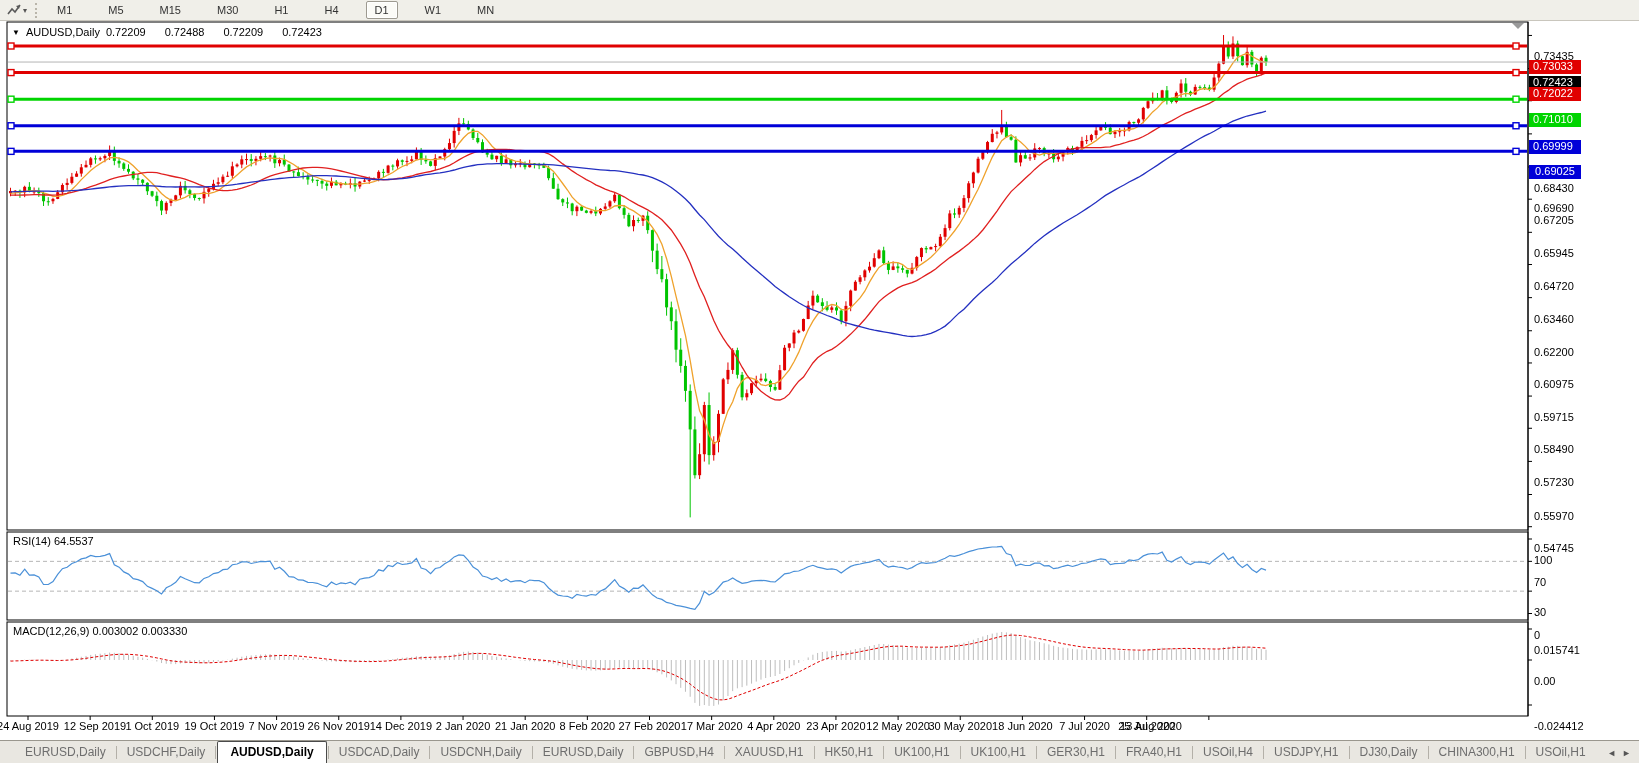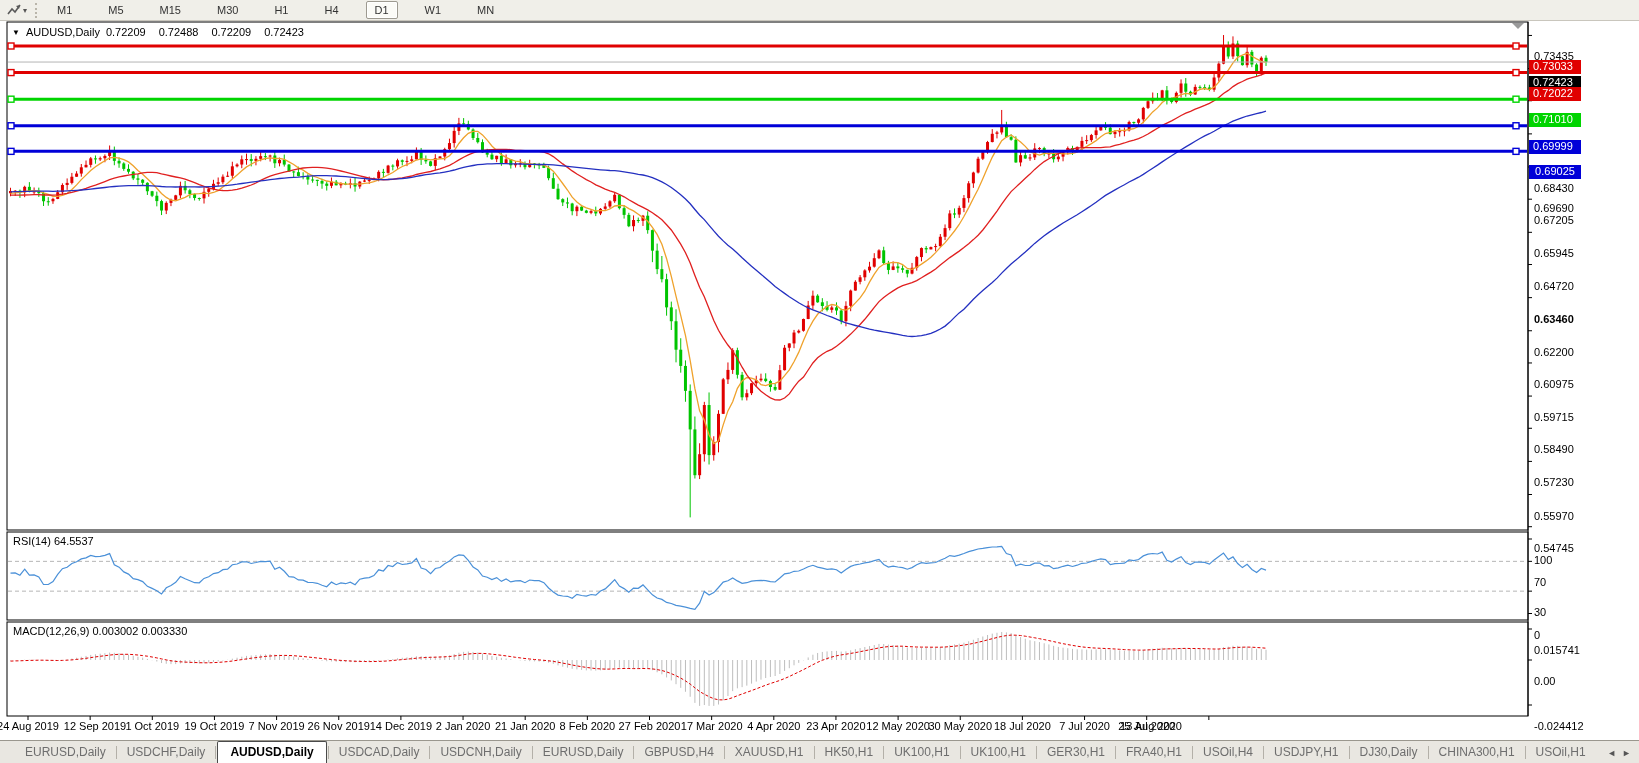--- a/index.html
+++ b/index.html
@@ -935,39 +935,39 @@
       <line x1="1022.4" y1="695" x2="1022.4" y2="699" stroke="#000" stroke-width="1"></line>
       <line x1="1084.55" y1="695" x2="1084.55" y2="699" stroke="#000" stroke-width="1"></line>
       <line x1="1146.7" y1="695" x2="1146.7" y2="699" stroke="#000" stroke-width="1"></line>
       <line x1="1208.85" y1="695" x2="1208.85" y2="699" stroke="#000" stroke-width="1"></line>
     </svg>
 
   <div class="overlay">
     <div class="title-row">
       <span class="tri">▼</span>
       <span>AUDUSD,Daily</span>
-      <span style="display:flex;gap:13px;">
+      <span style="display:flex;gap:19px;">
         <span>0.72209</span>
         <span>0.72488</span>
         <span>0.72209</span>
         <span>0.72423</span>
       </span>
     </div>
     <div class="ind-label" style="top:514px;">RSI(14) 64.5537</div>
     <div class="ind-label" style="top:604px;">MACD(12,26,9) 0.003002 0.003330</div>
     <div id="price-axis">
         <div class="tick-label" style="top: 35.4399px;">0.73435</div>
         <div class="tick-label" style="top: 68.5595px;">0.72175</div>
         <div class="tick-label" style="top: 100.759px;">0.70950</div>
         <div class="tick-label" style="top: 143px; margin-top: 44px;">0.69690</div>
         <div class="tick-label" style="top: 166.998px;">0.68430</div>
         <div class="tick-label" style="top: 199.198px;">0.67205</div>
         <div class="tick-label" style="top: 232.318px;">0.65945</div>
         <div class="tick-label" style="top: 264.517px;">0.64720</div>
-        <div class="tick-label" style="top: 297.637px; font-weight: bold;">0.63460</div>
+        <div class="tick-label" style="top: 297.637px;">0.63460</div>
         <div class="tick-label" style="top: 330.757px;">0.62200</div>
         <div class="tick-label" style="top: 362.956px;">0.60975</div>
         <div class="tick-label" style="top: 396.076px;">0.59715</div>
         <div class="tick-label" style="top: 428.275px;">0.58490</div>
         <div class="tick-label" style="top: 461.395px;">0.57230</div>
         <div class="tick-label" style="top: 494.515px;">0.55970</div>
         <div class="tick-label" style="top: 526.714px;">0.54745</div>
         <div class="tick-label" style="top: 539px;">100</div>
         <div class="tick-label" style="top: 561.35px;">70</div>
         <div class="tick-label" style="top: 591.15px;">30</div>
@@ -986,21 +986,21 @@
         <div class="date-label" style="left: 400.9px;">14 Dec 2019</div>
         <div class="date-label" style="left: 463.05px;">2 Jan 2020</div>
         <div class="date-label" style="left: 525.2px;">21 Jan 2020</div>
         <div class="date-label" style="left: 587.35px;">8 Feb 2020</div>
         <div class="date-label" style="left: 649.5px;">27 Feb 2020</div>
         <div class="date-label" style="left: 711.65px;">17 Mar 2020</div>
         <div class="date-label" style="left: 773.8px;">4 Apr 2020</div>
         <div class="date-label" style="left: 835.95px;">23 Apr 2020</div>
         <div class="date-label" style="left: 898.1px;">12 May 2020</div>
         <div class="date-label" style="left: 960.25px; text-align: right;">30 May 2020</div>
-        <div class="date-label" style="left: 1022.4px;">18 Jul 2020</div>
+        <div class="date-label" style="left: 1022.4px;">18 Jun 2020</div>
         <div class="date-label" style="left: 1084.55px;">7 Jul 2020</div>
         <div class="date-label" style="left: 1146.7px;">25 Jul 2020</div>
         <div class="date-label" style="left: 1151px;">13 Aug 2020</div>
       </div>
     <div id="level-tags">
         <div class="price-tag" style="top: 62.0408px; background: rgb(0, 0, 0);">0.72423</div>
         <div class="price-tag" style="top: 46.0067px; background: rgb(224, 0, 0);">0.73033</div>
         <div class="price-tag" style="top: 72.5812px; background: rgb(224, 0, 0);">0.72022</div>
         <div class="price-tag" style="top: 99.1821px; background: rgb(0, 212, 0);">0.71010</div>
         <div class="price-tag" style="top: 125.757px; background: rgb(0, 0, 216);">0.69999</div>

